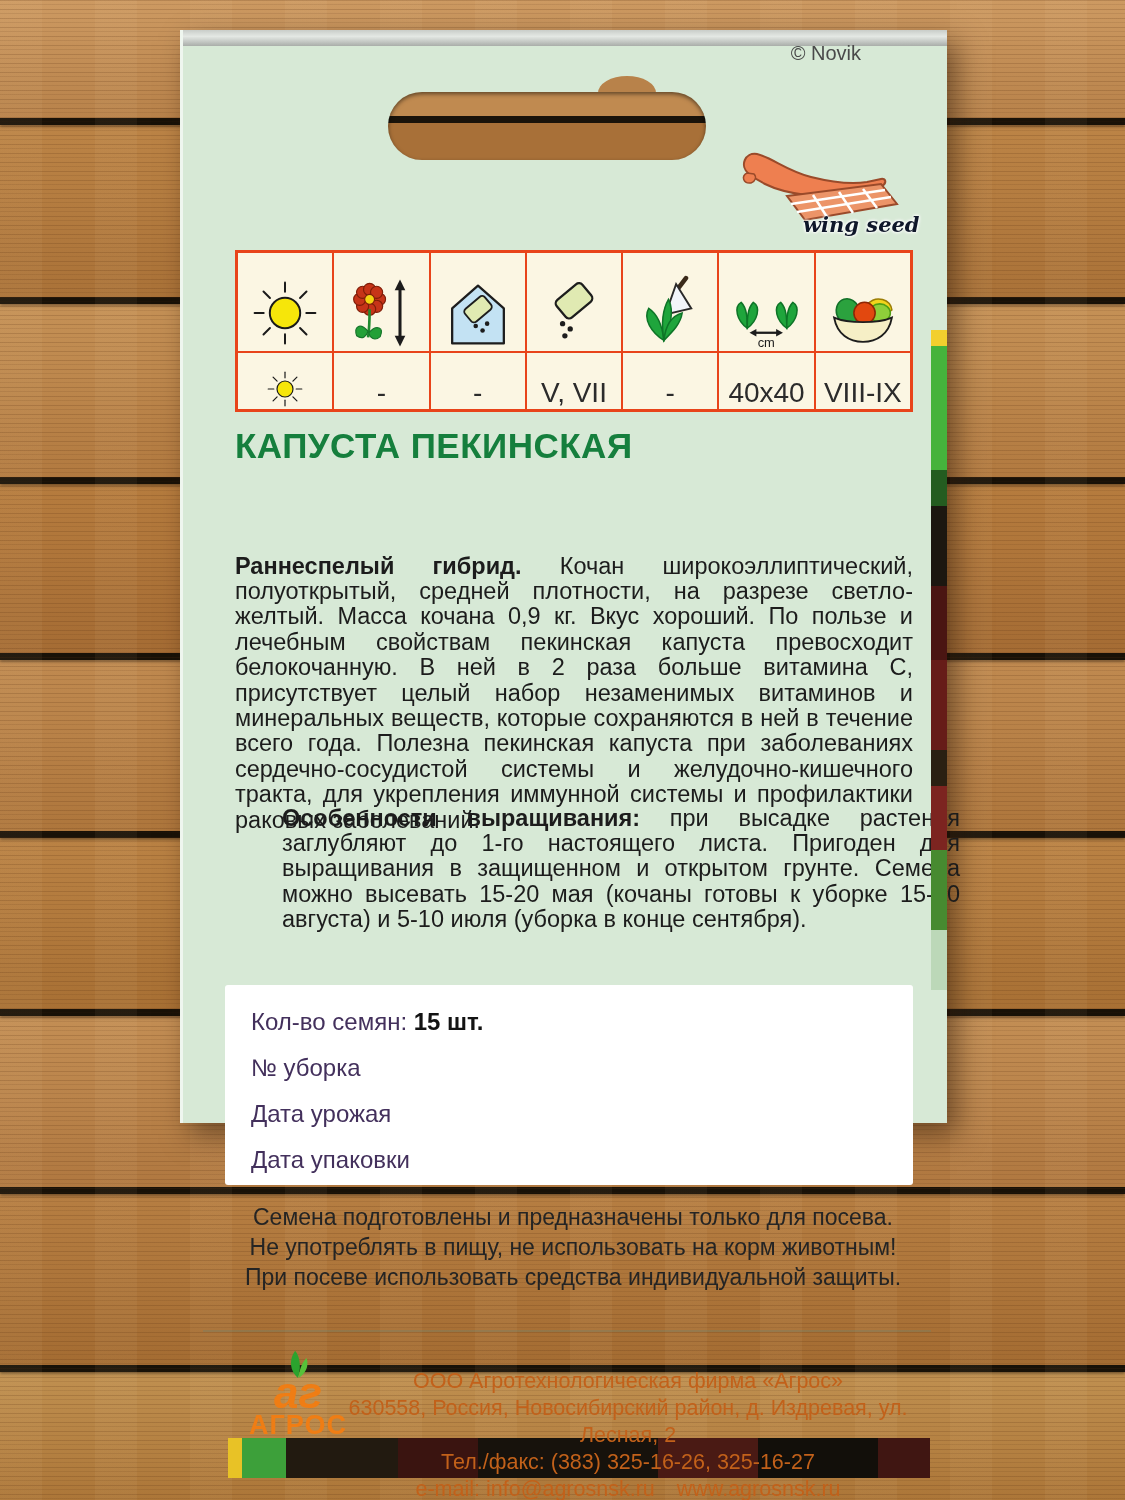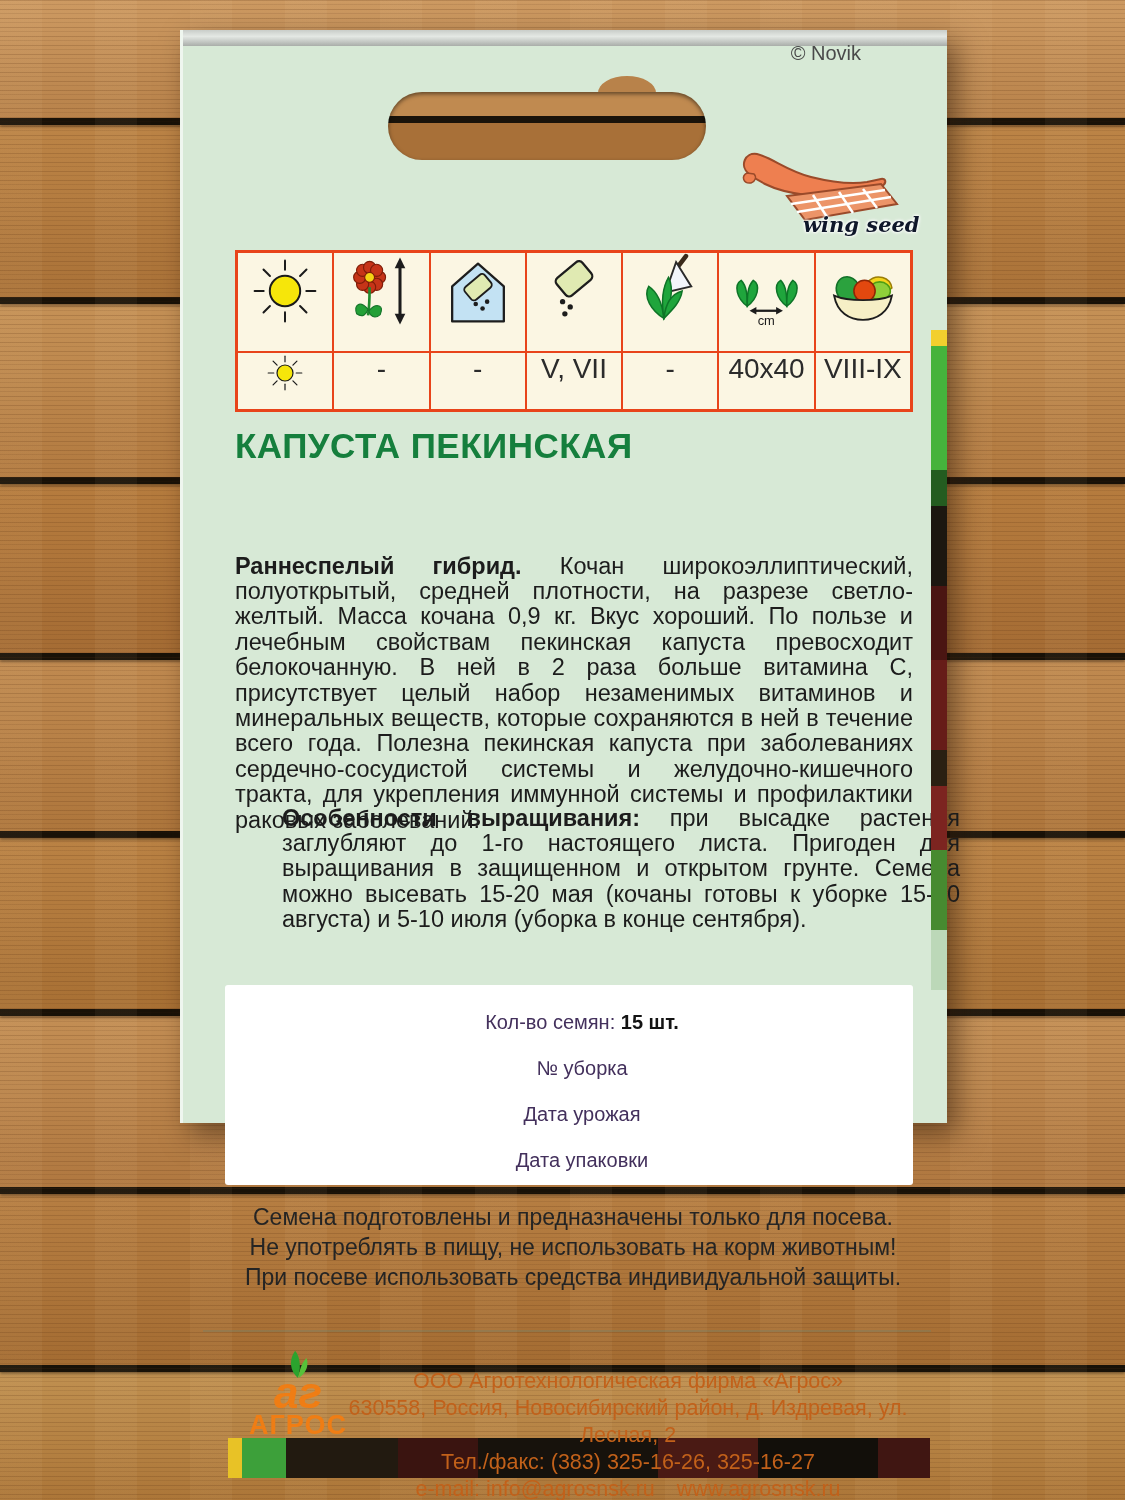--- a/index.html
+++ b/index.html
@@ -46,34 +46,34 @@
 
   .wing-logo{position:absolute;left:552px;top:116px;width:186px;height:96px;}
   .wing-label{position:absolute;left:68px;top:66px;font-family:"DejaVu Serif",serif;
     font-style:italic;font-weight:bold;font-size:21px;color:#0f172a;
     text-shadow:0 0 3px #fff,0 0 3px #fff,0 0 4px #fff;}
 
   
   .icon-table{position:absolute;left:52px;top:220px;width:674px;
     display:grid;grid-template-columns:repeat(7,1fr);grid-template-rows:100px 58px;
     background:#fbf6e3;border:2px solid #e8441a;}
-  .cell{border:1.5px solid #e8441a;display:flex;align-items:flex-start;justify-content:center;}
+  .cell{border:1.5px solid #e8441a;display:flex;align-items:flex-end;justify-content:center;}
   .val{font-size:28px;color:#2b2b2b;}
 
   
   .species{position:absolute;left:52px;top:396px;font-size:35px;font-weight:bold;color:#157f3d;letter-spacing:.5px;}
   .variety{position:absolute;left:52px;top:440px;font-size:44px;font-weight:bold;color:#157f3d;}
   .para{position:absolute;left:52px;width:678px;font-size:23.5px;line-height:25.4px;
     color:#1c1c1c;text-align:justify;}
   .p1{top:500px;} .p2{top:752px;margin-left:47px;}
   .para b{font-weight:bold;}
 
   .info-box{position:absolute;left:42px;top:955px;width:688px;height:200px;background:#fff;
     border-radius:3px;padding:14px 0 0 26px;box-sizing:border-box;}
-  .info-line{font-size:20px;line-height:46px;color:#43305c;text-align:center;}
+  .info-line{font-size:24px;line-height:46px;color:#43305c;}
   .info-line .value{color:#131313;font-weight:bold;}
 
   .quality{position:absolute;left:40px;top:1172px;width:700px;text-align:center;
     font-size:23px;line-height:30px;color:#242424;}
 
   .fold-line{position:absolute;left:20px;right:16px;top:1300px;height:2px;background:rgba(110,130,110,.35);}
   .flap{position:absolute;left:0;right:0;top:1302px;bottom:0;background:rgba(255,255,255,.16);}
 
   
   .agros-logo{position:absolute;left:52px;top:1318px;width:126px;text-align:center;}

